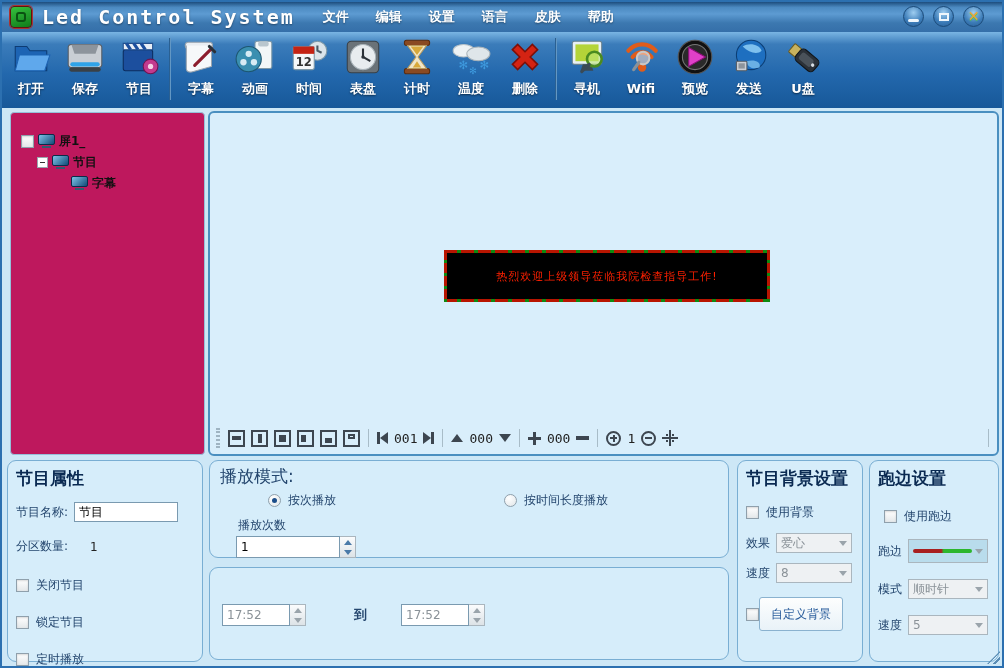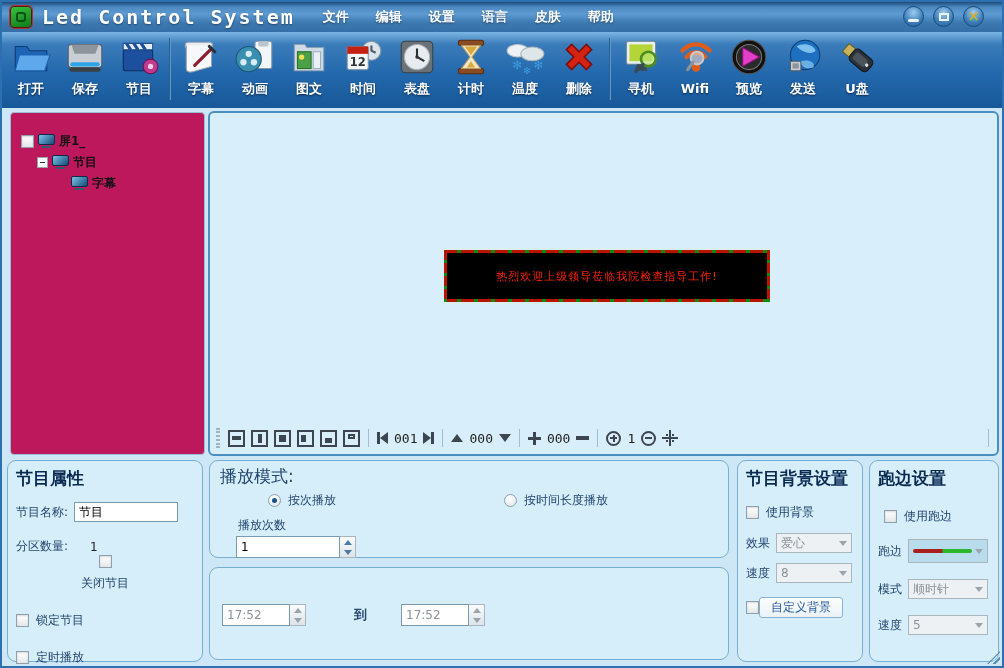--- a/index.html
+++ b/index.html
@@ -216,31 +216,20 @@
               <circle cx="14" cy="17" r="3" fill="#d7ecf4"></circle>
               <circle cx="9" cy="25" r="3" fill="#d7ecf4"></circle>
               <circle cx="19" cy="25" r="3" fill="#d7ecf4"></circle>
             </svg>
         </div>
         <div class="tlabel">动画</div>
       </div>
       <div class="titem">
         <div class="ticon">
           <svg width="42" height="42" viewBox="0 0 40 40">
-              <path d="M6 8 L16 8 L18 11 L34 11 L34 33 L6 33 Z" fill="#cfdae4" stroke="#8aa0b2"></path>
-              <rect x="9" y="15" width="13" height="16" fill="#4aa046" stroke="#2a6e28"></rect>
-              <circle cx="13" cy="20" r="2.5" fill="#f4e04a"></circle>
-              <path d="M24 15 L31 15 L31 31 L24 31 Z" fill="#e8f0f6" stroke="#9ab0c0"></path>
-            </svg>
-        </div>
-        <div class="tlabel">图文</div>
-      </div>
-      <div class="titem">
-        <div class="ticon">
-          <svg width="42" height="42" viewBox="0 0 40 40">
               <circle cx="28" cy="14" r="9" fill="#dbe4ea" stroke="#7d98a8"></circle>
               <path d="M28 9 L28 14 L32 16" stroke="#4a5a66" stroke-width="2" fill="none"></path>
               <rect x="5" y="10" width="20" height="22" rx="2" fill="#f4f7f9" stroke="#7d98a8"></rect>
               <path d="M5 10 L25 10 L25 17 L5 17 Z" fill="#c42314"></path>
               <text x="15" y="29" font-size="11" font-weight="bold" fill="#333" text-anchor="middle">12</text>
             </svg>
         </div>
         <div class="tlabel">时间</div>
       </div>
       <div class="titem">
@@ -438,21 +427,21 @@
   <div class="gbox" style="left:5px; top:458px; width:196px; height:202px; padding:6px 8px;">
     <div class="gtitle">节目属性</div>
     <div style="display:flex; align-items:center; margin-top:12px;">
       <div class="lbl">节目名称:</div>
       <input class="tinput" style="width: 104px; height: 20px; margin-left: 6px;" value="节目">
     </div>
     <div style="display:flex; align-items:center; margin-top:16px;">
       <div class="lbl">分区数量:</div>
       <div class="lbl" style="margin-left:22px; color:#222;">1</div>
     </div>
-    <div class="rrow" style="flex-direction:column;">
+    <div class="rrow" style="margin-top:22px;">
       <div class="cbx"></div>
       <div class="lbl">关闭节目</div>
     </div>
     <div class="rrow" style="margin-top:20px;">
       <div class="cbx"></div>
       <div class="lbl">锁定节目</div>
     </div>
     <div class="rrow" style="margin-top:20px;">
       <div class="cbx"></div>
       <div class="lbl">定时播放</div>
@@ -528,21 +517,21 @@
     </div>
     <div style="display:flex; align-items:center; margin-top:10px;">
       <div class="lbl">速度</div>
       <div class="ddl" style="width:76px; height:20px; margin-left:6px;">
         <div class="val">8</div>
         <div class="arr"></div>
       </div>
     </div>
     <div style="display:flex; align-items:center; margin-top:14px;">
       <div class="cbx"></div>
-      <div class="btn" style="width:84px; height:21px; margin-left:0;">自定义背景</div>
+      <div class="btn" style="width:84px; height:34px; margin-left:0;">自定义背景</div>
     </div>
   </div>
 
   <div class="gbox" style="left:867px; top:458px; width:130px; height:202px; padding:6px 8px;">
     <div class="gtitle">跑边设置</div>
     <div class="rrow" style="margin-top:18px; margin-left:6px;">
       <div class="cbx"></div>
       <div class="lbl">使用跑边</div>
     </div>
     <div style="display:flex; align-items:center; margin-top:14px;">

